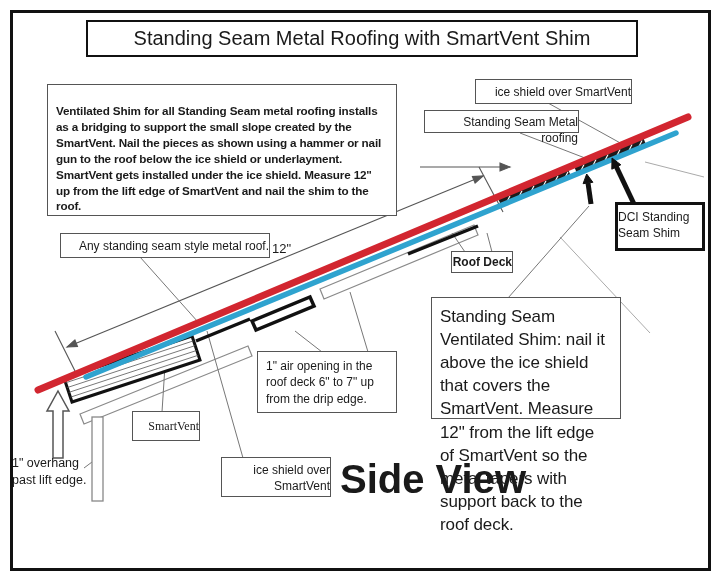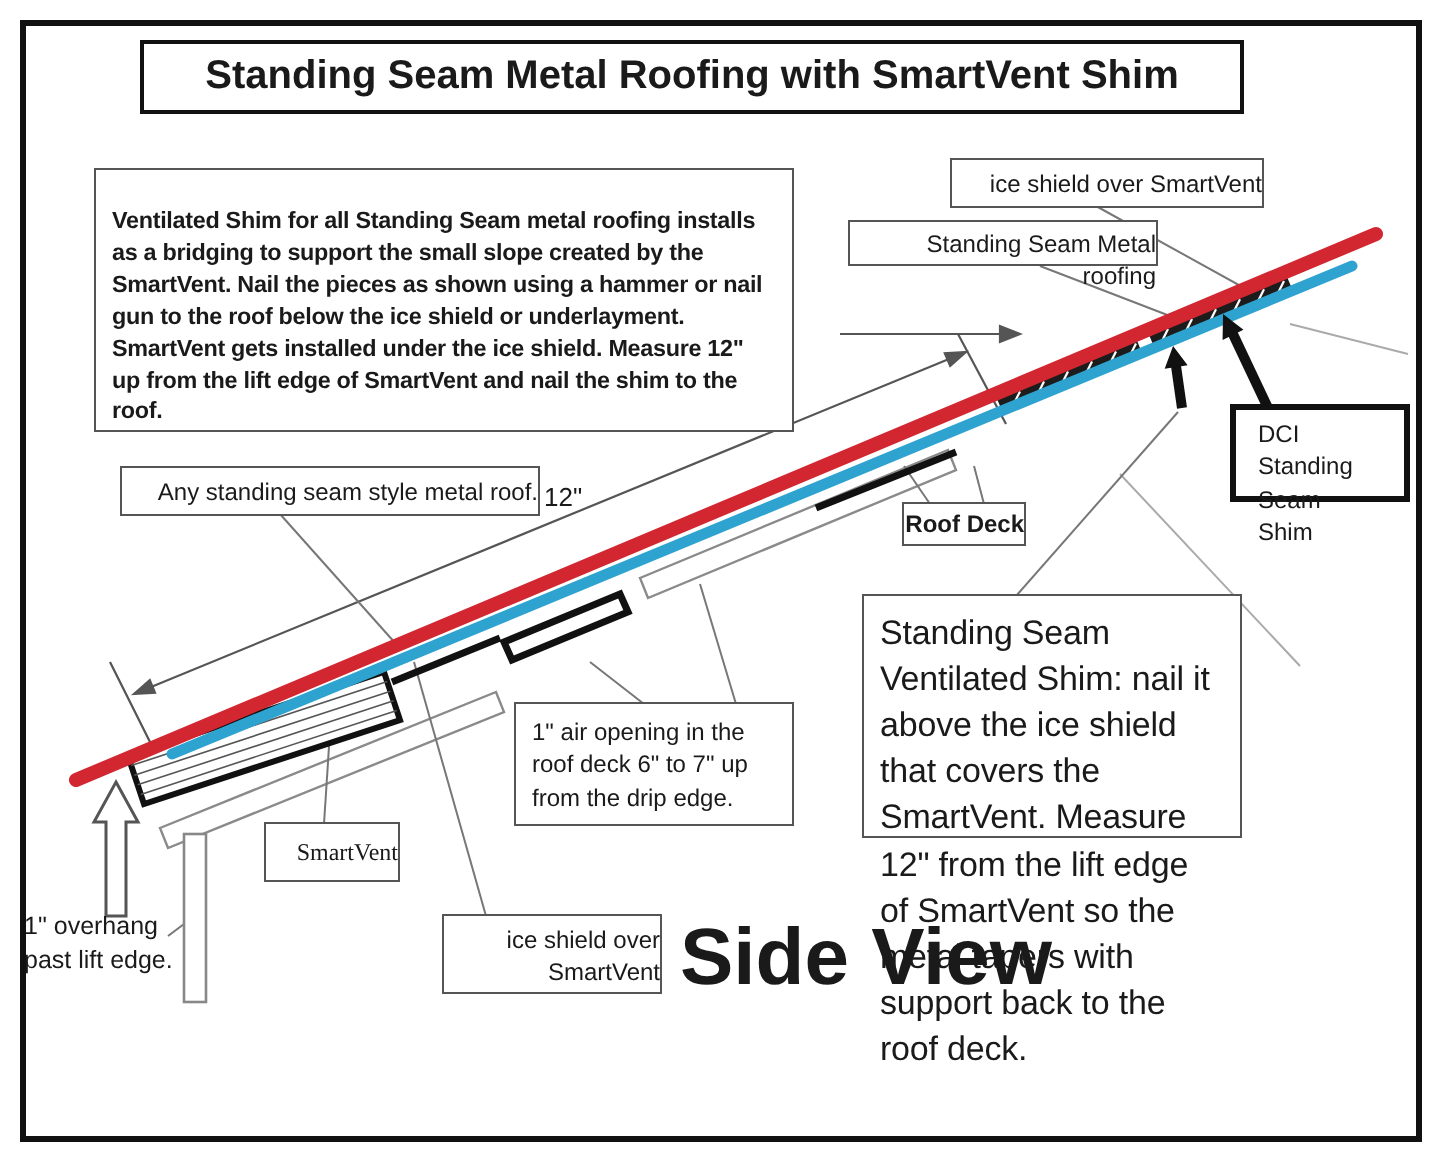--- a/index.html
+++ b/index.html
@@ -3,26 +3,26 @@
 <meta charset="utf-8">
 <style>
   html,body{margin:0;padding:0;background:#fff;}
   .canvas{position:relative;width:720px;height:585px;background:#fff;overflow:hidden;
           font-family:"Liberation Sans",sans-serif;color:#1a1a1a;}
   .frame{position:absolute;left:10px;top:10px;width:695px;height:555px;border:3px solid #111;}
   svg.art{position:absolute;left:0;top:0;}
   .box{position:absolute;background:#fff;border:1.5px solid #555;box-sizing:border-box;
        font-size:12px;line-height:1.36;}
   .center{text-align:right;}
-  .title{left:70px;top:20px;width:552px;height:37px;border:2.5px solid #111;
-         font-size:20px;font-weight:700;line-height:33px;text-align:center;}
+  .title{left:86px;top:20px;width:552px;height:37px;border:2.5px solid #111;
+         font-size:20px;font-weight:400;line-height:33px;text-align:center;}
   .intro{left:47px;top:84px;width:350px;height:132px;padding:18px 8px;font-size:11.7px;letter-spacing:-0.15px;font-weight:bold;}
   .iceTop{left:475px;top:79px;width:157px;height:25px;padding-top:4px;}
   .metalRoof{left:424px;top:110px;width:155px;height:23px;padding-top:3px;}
-  .dciShim{left:615px;top:202px;width:90px;height:49px;border:3px solid #111;padding:4px 11px;}
+  .dciShim{left:615px;top:202px;width:90px;height:49px;border:3px solid #111;padding:4px 0;}
   .anySeam{left:39px;top:233px;width:210px;height:25px;padding-top:4px;margin-left:21px;}
   .roofDeck{left:451px;top:251px;width:62px;height:22px;padding-top:2px;font-weight:bold;}
   .ventNote{left:431px;top:297px;width:190px;height:122px;padding:7px 8px;font-size:17px;letter-spacing:-0.1px;}
   .airOpen{left:257px;top:351px;width:140px;height:62px;padding:6px 8px;}
   .smartVent{left:132px;top:411px;width:68px;height:30px;padding-top:6px;font-family:Liberation Serif, serif;}
   .iceBottom{left:221px;top:457px;width:110px;height:40px;padding-top:4px;}
   .plain{position:absolute;background:transparent;font-size:12.5px;}
   .dim12{left:272px;top:241px;font-size:13px;}
   .overhang{left:12px;top:455px;width:92px;line-height:1.35;}
   .sideview{position:absolute;left:340px;top:457px;font-size:40px;font-weight:700;}

